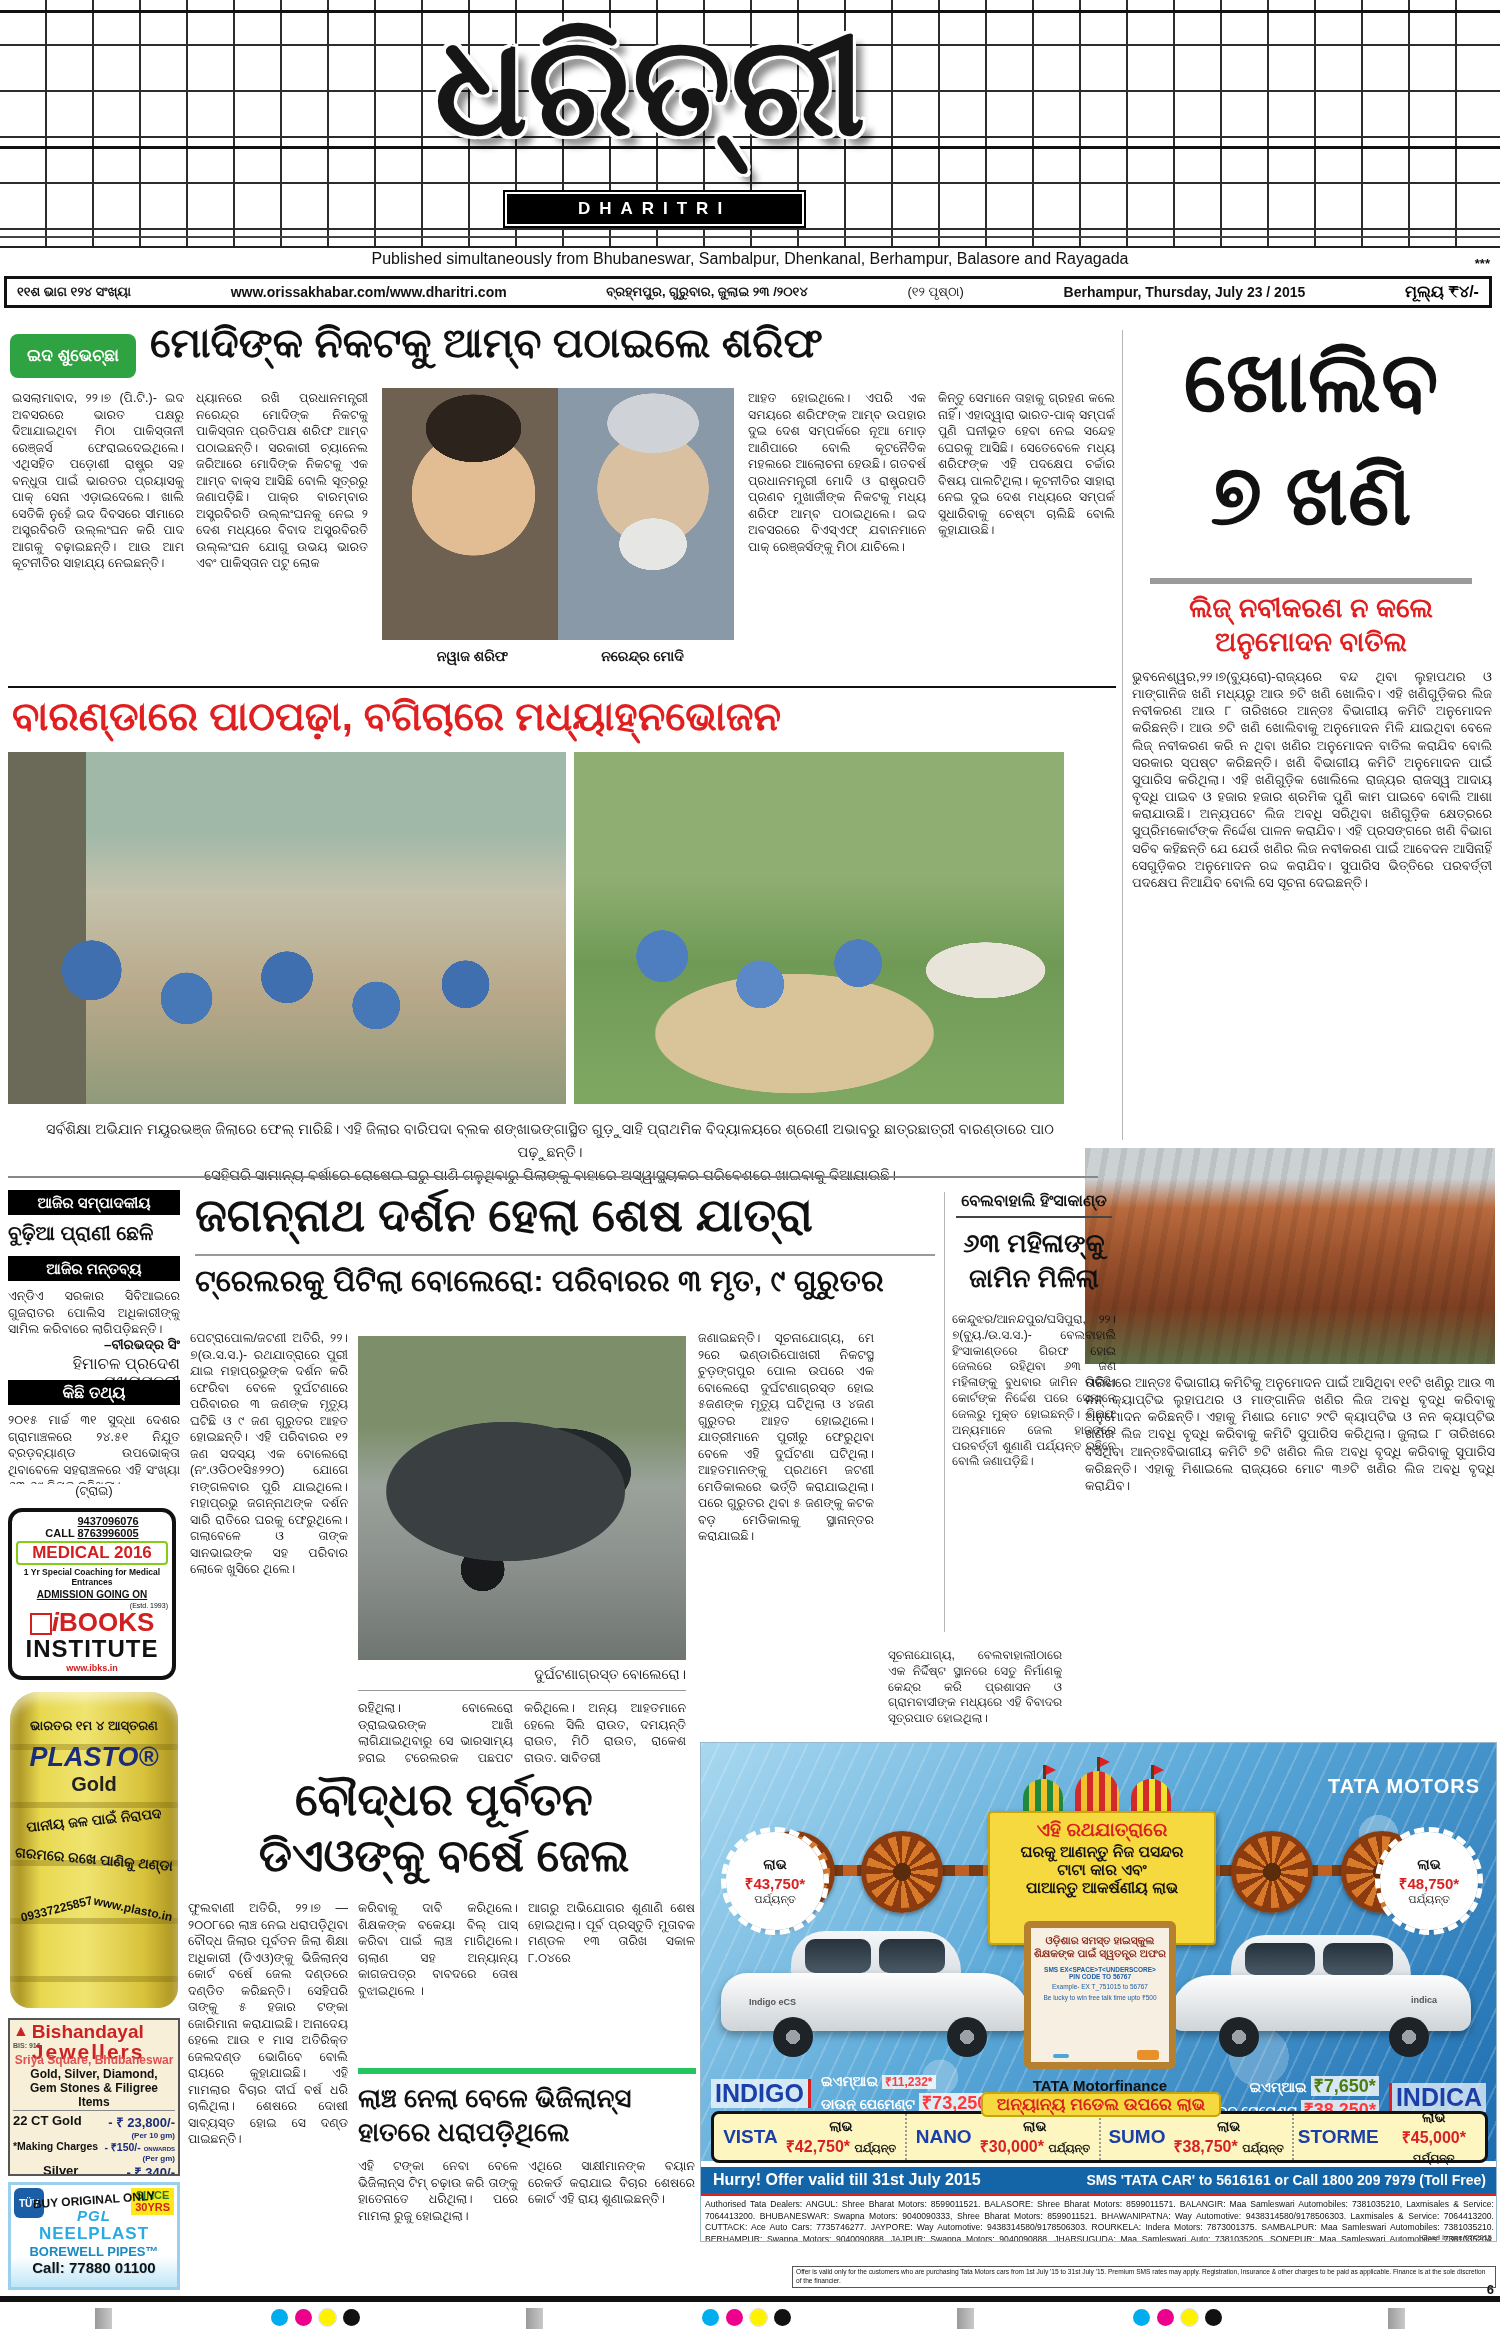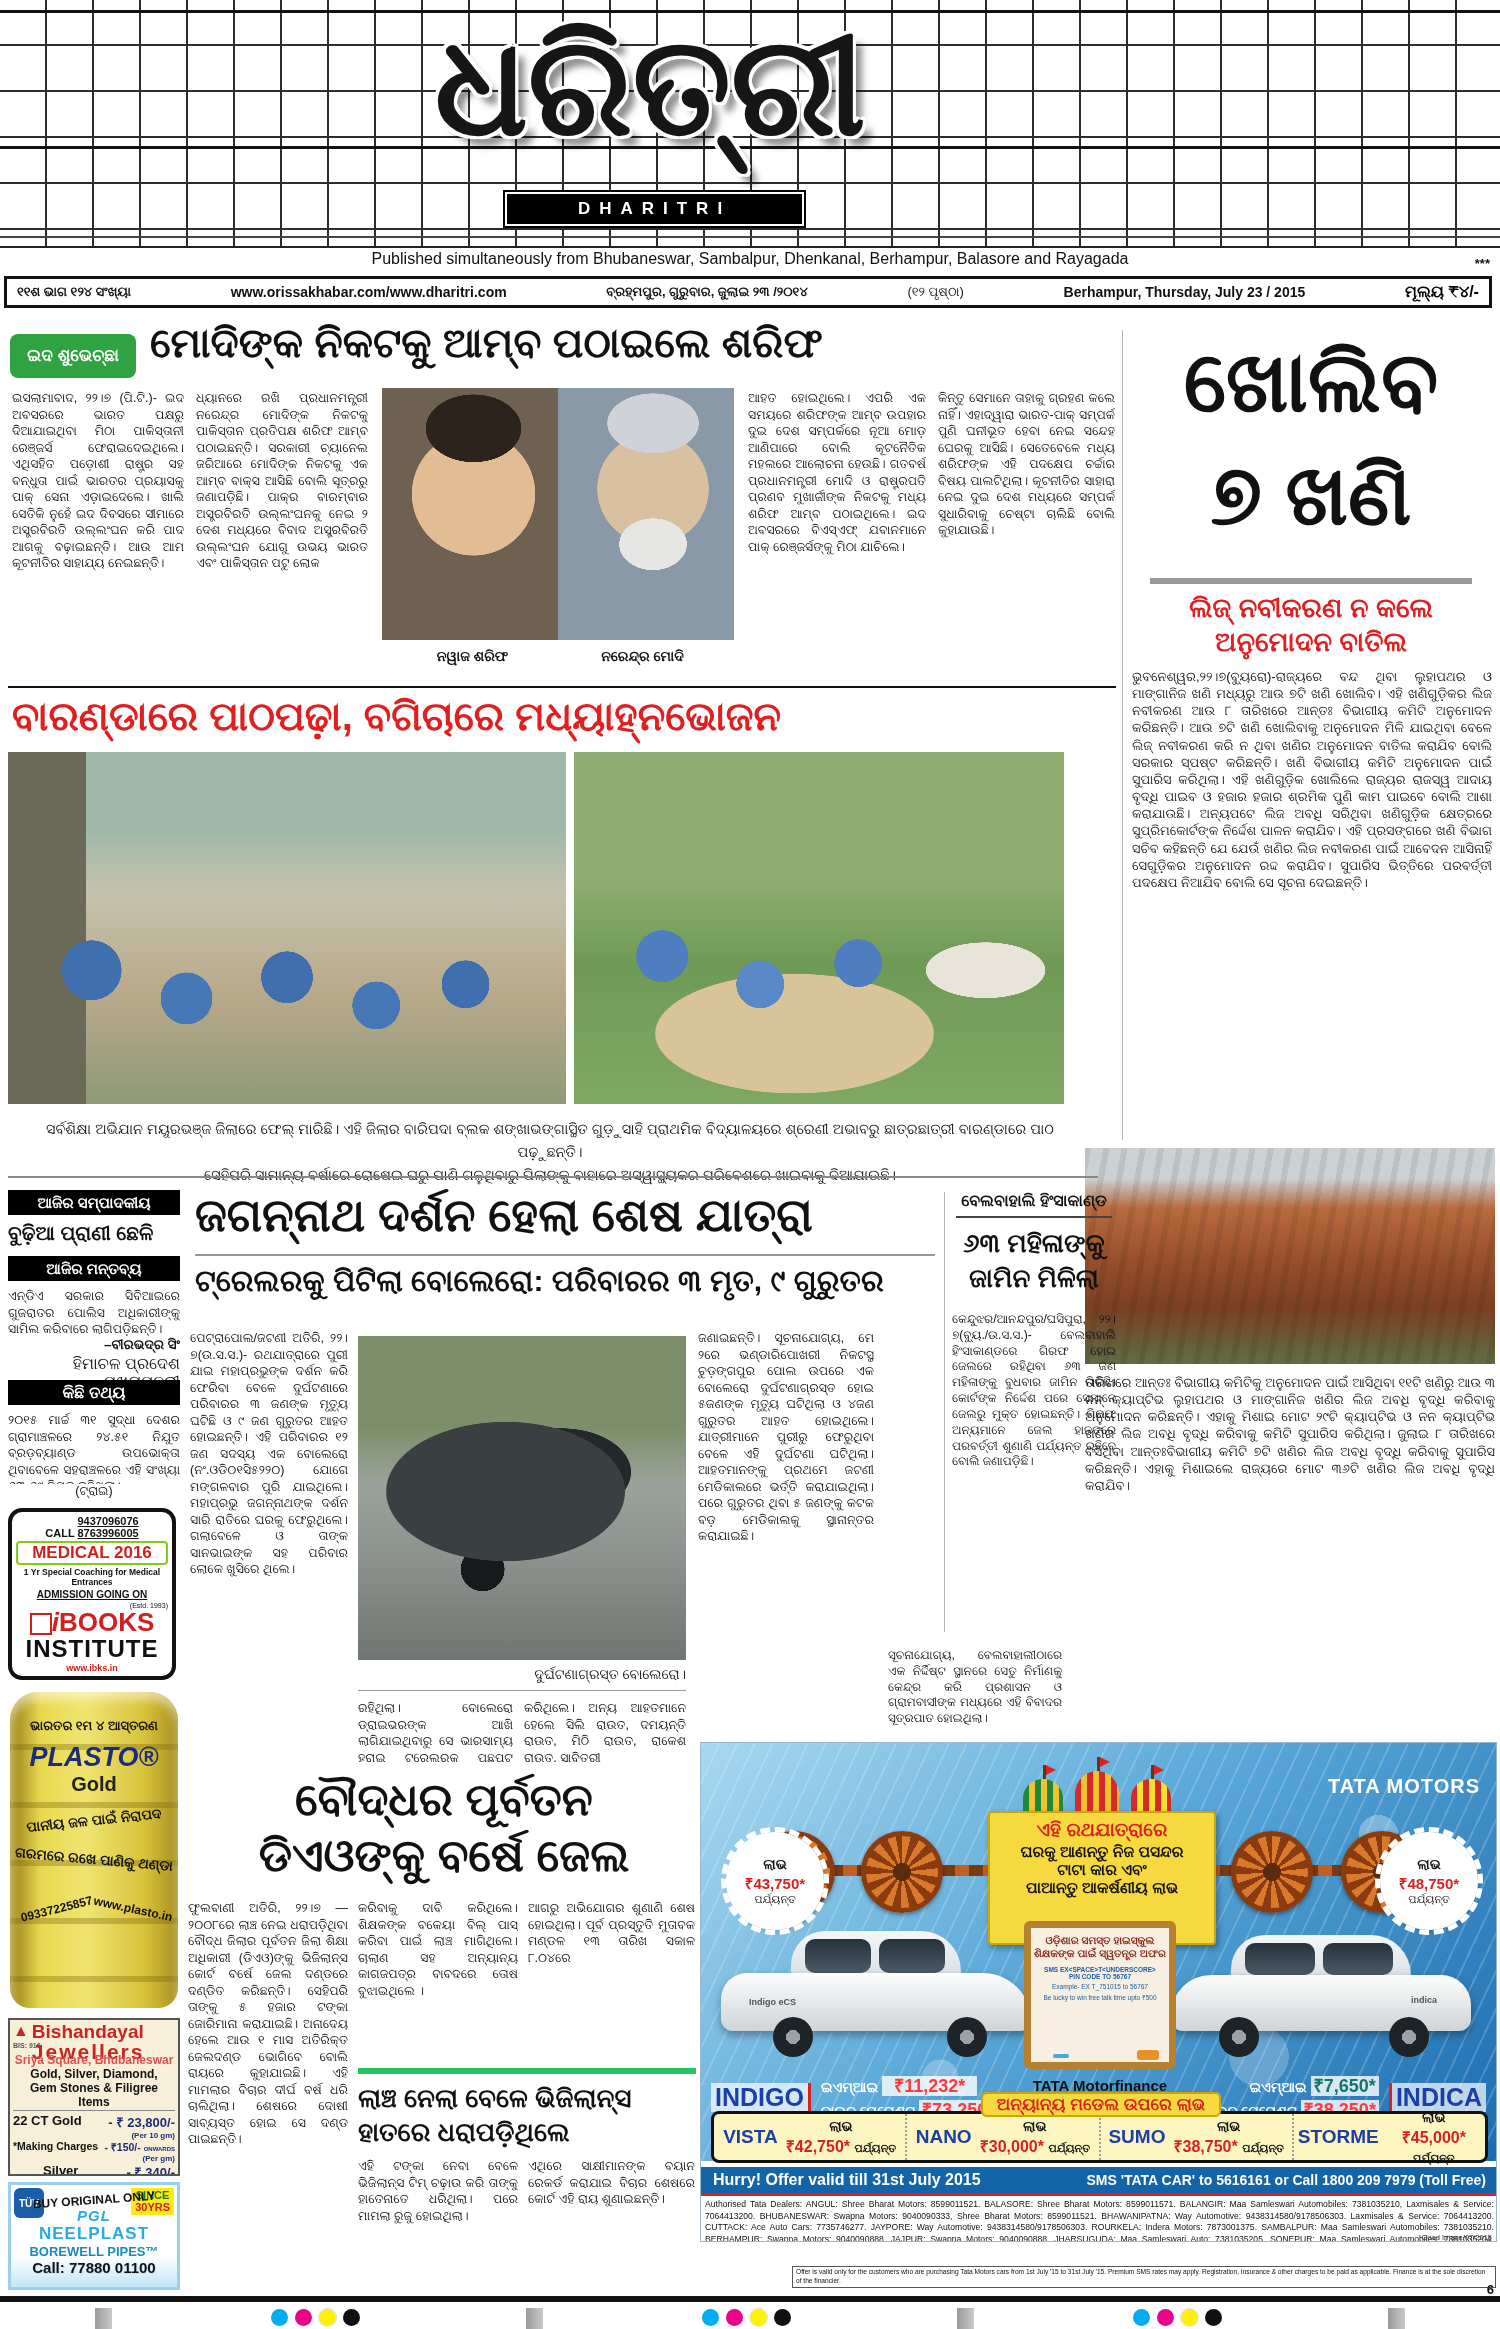--- a/index.html
+++ b/index.html
@@ -339,28 +339,28 @@
   </div>
 
   <div style="position:absolute;left:322px;top:334px;width:154px;text-align:center">
     <div style="font-weight:bold;font-size:15px;color:#111">TATA Motorfinance</div>
     <div style="font-size:8px;font-style:italic">driven by trust</div>
   </div>
 
   <div style="position:absolute;left:10px;top:330px;display:flex;align-items:center;gap:10px">
     <span style="color:#1b3fa8;font-weight:bold;font-size:25px;background:rgba(255,255,255,.7);padding:0 4px;border-right:3px solid #d92121">INDIGO</span>
     <span style="color:#fff;font-weight:bold;font-size:14px;text-align:left">
-      <span style="display:block"><span>ଇଏମ୍‌ଆଇ</span> <span style="color:#ffdf3a;font-size:18px;color:#ff3a3a;background:rgba(255,255,255,.8);padding:0 12px">₹11,232*</span></span>
+      <span style="display:block"><span>ଇଏମ୍‌ଆଇ</span> <span style="color:#ffdf3a;font-size:12px;color:#ff3a3a;background:rgba(255,255,255,.8);padding:0 3px">₹11,232*</span></span>
       <span style="display:block"><span>ଡାଉନ୍ ପେମେଣ୍ଟ</span> <span style="font-size:18px;color:#ff3a3a;background:rgba(255,255,255,.8);padding:0 3px">₹73,250*</span></span>
     </span>
   </div>
 
   <div style="position:absolute;right:10px;top:330px;display:flex;align-items:center;gap:10px">
     <span style="color:#fff;font-weight:bold;font-size:14px;text-align:right">
-      <span style="display:block"><span>ଇଏମ୍‌ଆଇ</span> <span style="font-size:18px;color:#0f766e;background:rgba(255,255,255,.8);padding:0 3px">₹7,650*</span></span>
+      <span style="display:block"><span>ଇଏମ୍‌ଆଇ</span> <span style="font-size:18px;color:#4d7c0f;background:rgba(255,255,255,.8);padding:0 3px">₹7,650*</span></span>
       <span style="display:block"><span>ଡାଉନ୍ ପେମେଣ୍ଟ</span> <span style="font-size:18px;color:#ff3a3a;background:rgba(255,255,255,.8);padding:0 3px">₹38,250*</span></span>
     </span>
     <span style="color:#1b3fa8;font-weight:bold;font-size:25px;background:rgba(255,255,255,.7);padding:0 4px;border-left:3px solid #d92121">INDICA</span>
   </div>
 
   <div style="position:absolute;left:180px;top:352px;width:440px;text-align:center;z-index:3">
     <span style="background:#f6d93e;border:2px solid #caa50a;border-radius:6px;color:#d92121;font-weight:bold;font-size:17px;padding:1px 14px">ଅନ୍ୟାନ୍ୟ ମଡେଲ ଉପରେ ଲାଭ</span>
   </div>
   <div style="position:absolute;left:10px;top:368px;width:777px;height:52px;background:#fdf6c0;border:3px solid #111;border-radius:8px;box-sizing:border-box;display:flex;z-index:2">
     <div class="models-cell">

